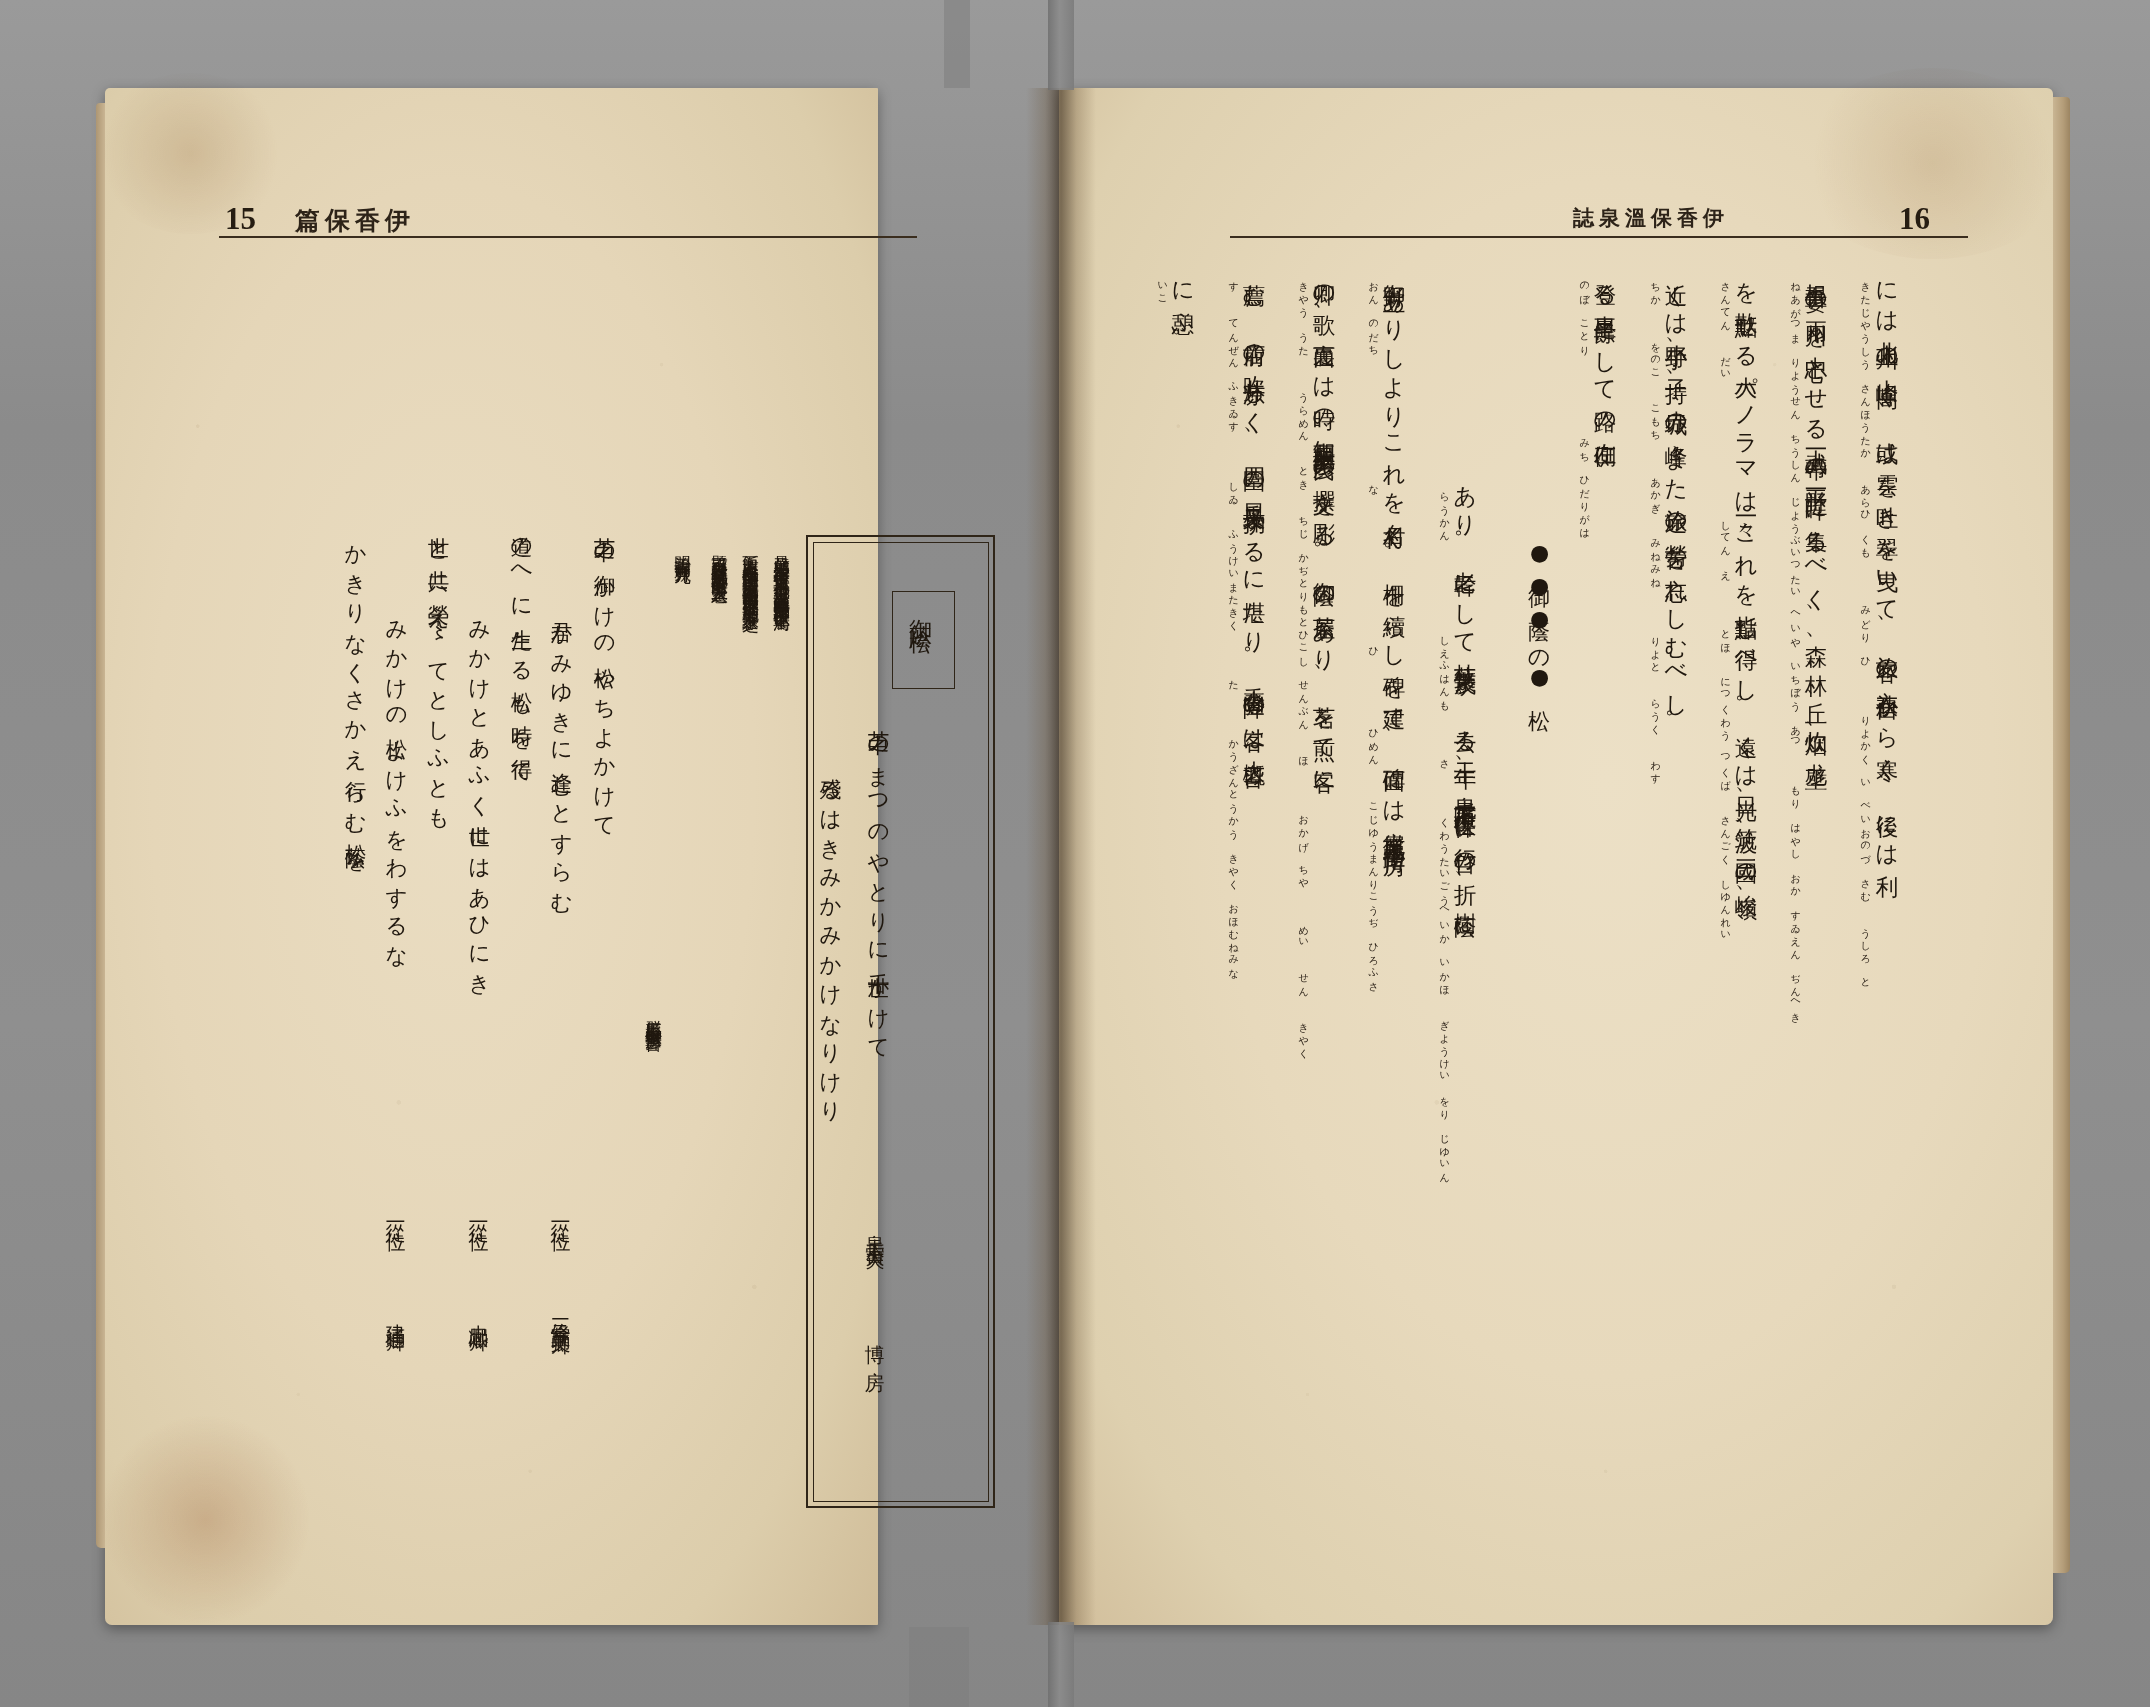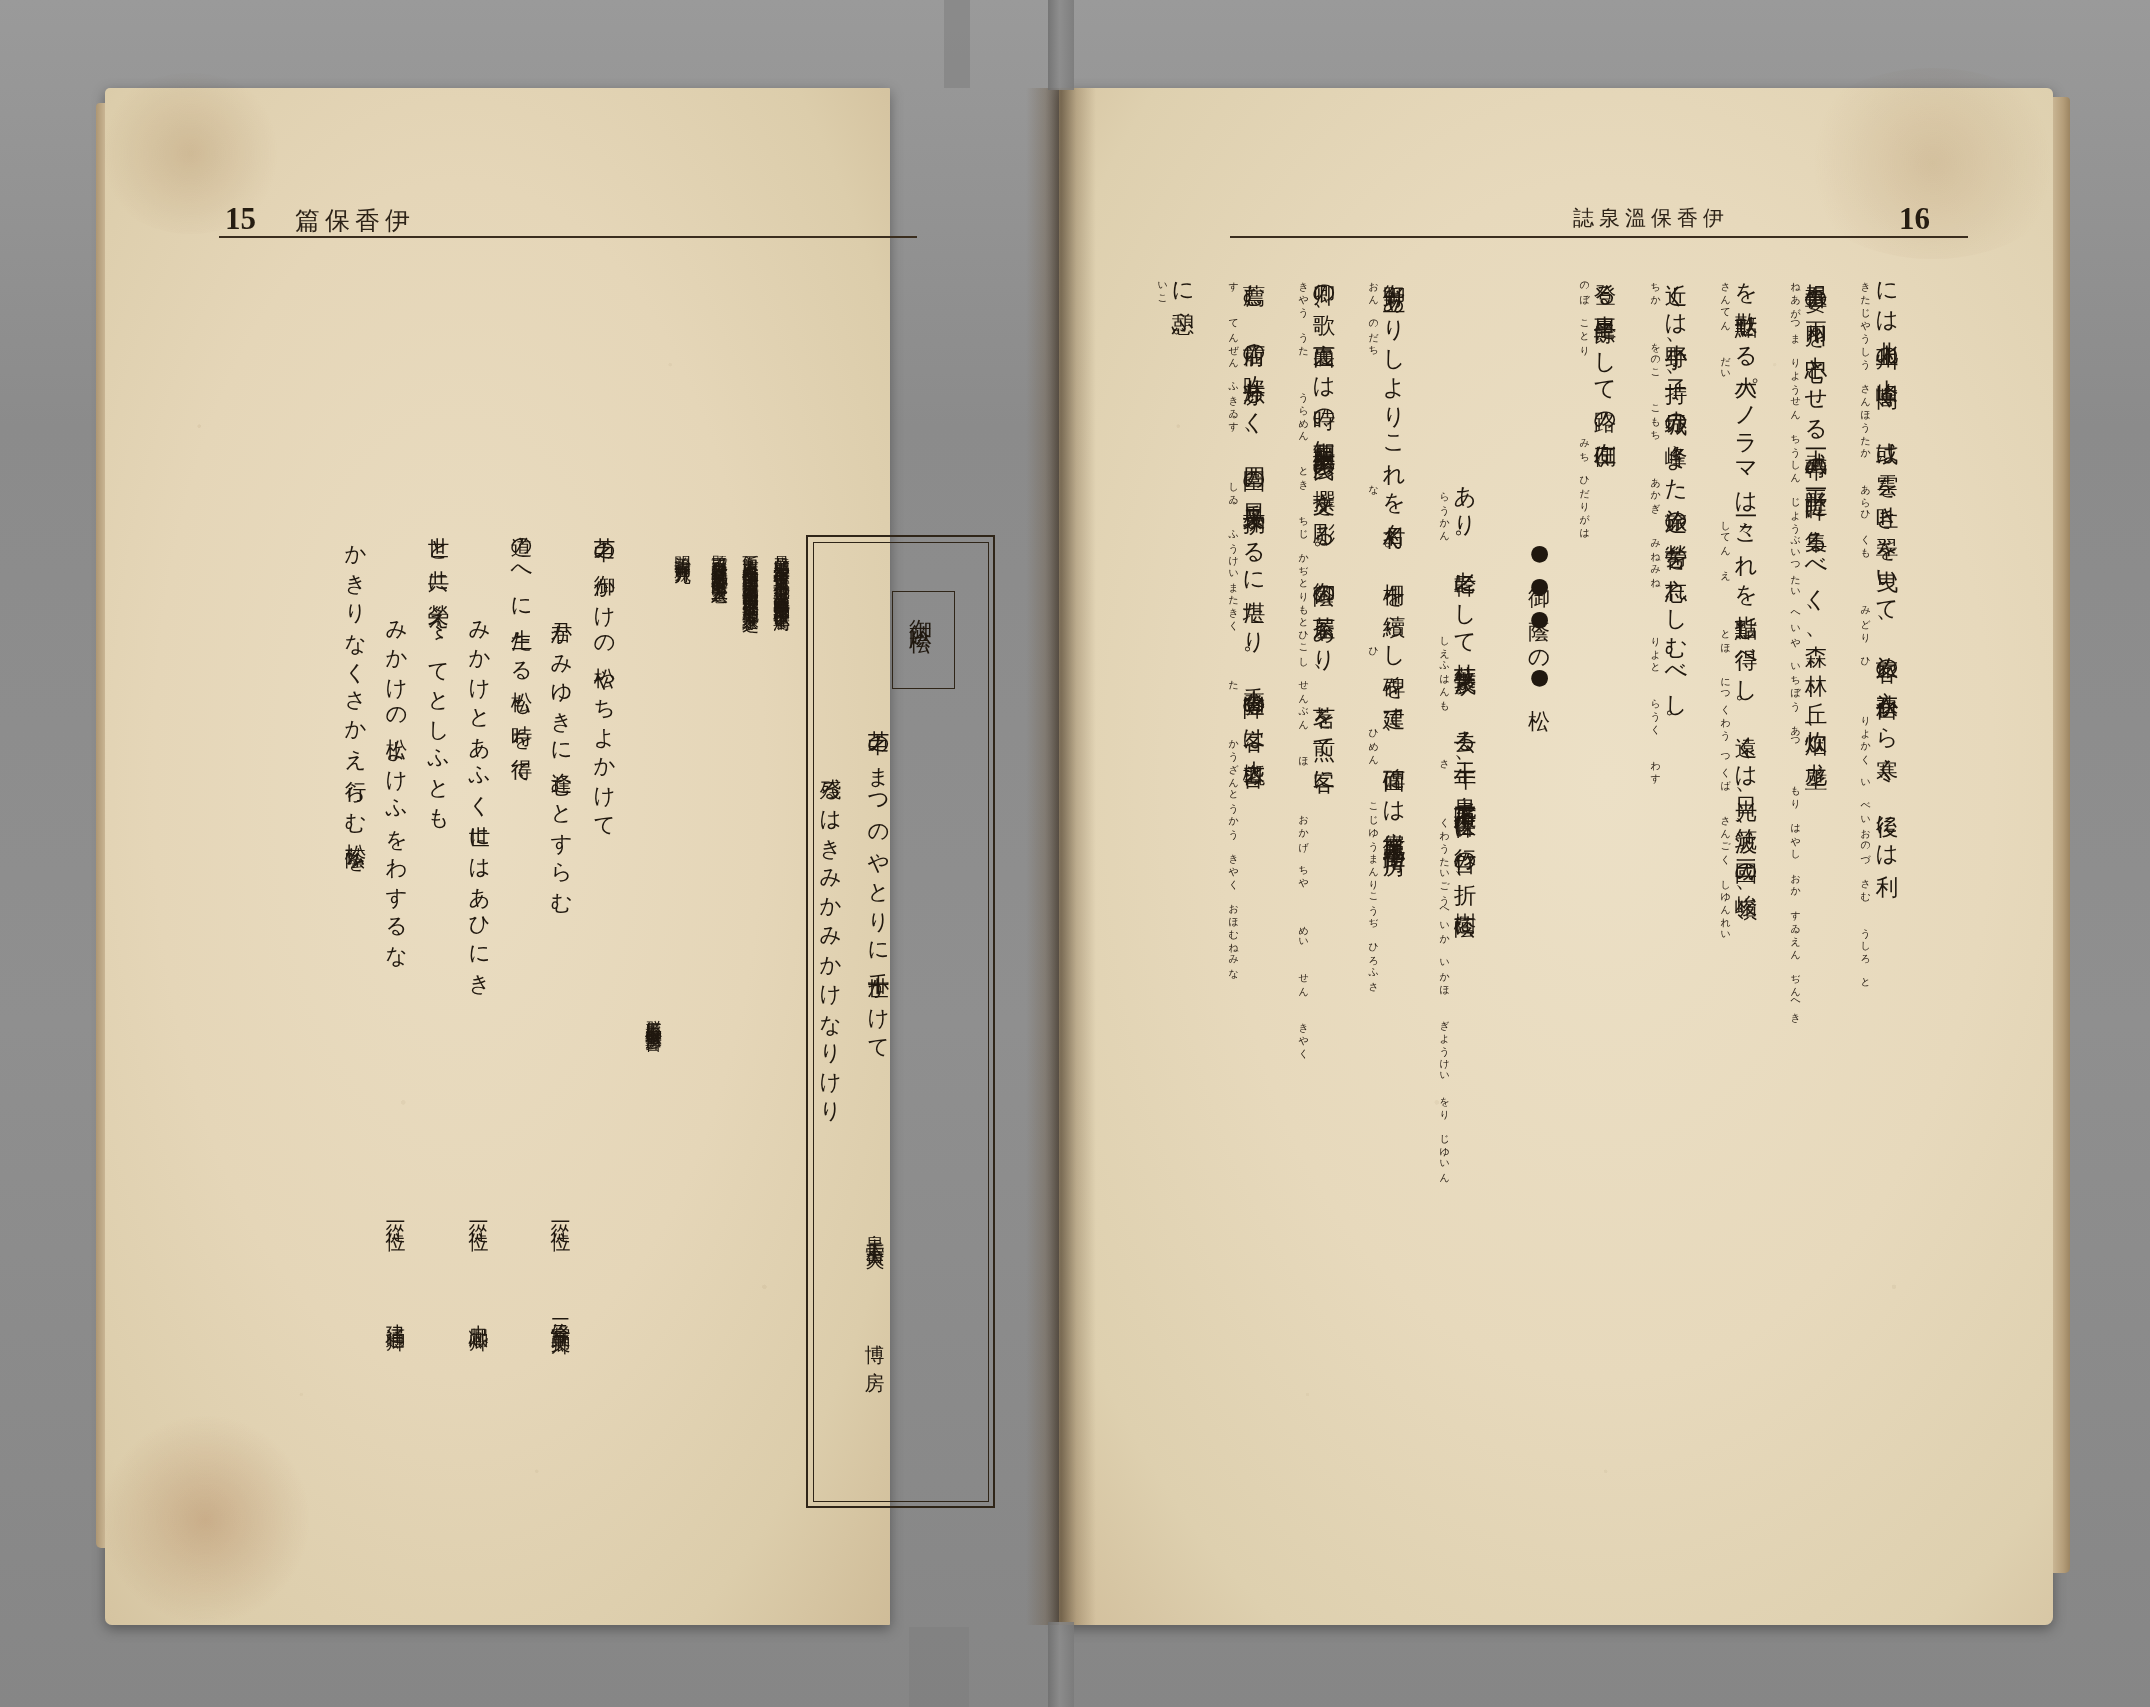--- a/index.html
+++ b/index.html
@@ -43,21 +43,20 @@
     background:
       radial-gradient(ellipse at 50% 40%, #ecdfc4 0%, #e7d8ba 45%, #dfcfae 78%, #d3c09d 100%);
     box-shadow: 0 4px 13px rgba(0,0,0,.35);
   }
   #page-left {
     left: 0;
     width: 773px;
     border-radius: 5px 1px 1px 7px;
     background:
       radial-gradient(ellipse at 45% 45%, #eaddc2 0%, #e5d6b8 50%, #dccdab 80%, #cfbc98 100%);
-    padding-left: 12px;
   }
   #page-right {
     left: 954px;
     width: 994px;
     border-radius: 1px 6px 8px 1px;
     background:
       radial-gradient(ellipse at 55% 45%, #ece0c6 0%, #e7d9bc 50%, #ded0af 82%, #d1be9b 100%);
   }
   
   .grain {
@@ -123,21 +122,21 @@
   
   .header-rule {
     position: absolute;
     height: 2px;
     background: #3a2d1e;
   }
   .running-head {
     position: absolute;
     white-space: nowrap;
     color: #2d2318;
-    font-weight: normal;
+    font-weight: bold;
     letter-spacing: 5px;
   }
 
   .folio {
     position: absolute;
     color: #261d12;
     font-weight: bold;
     font-size: 31px;
     font-family: "Liberation Serif", serif;
   }

